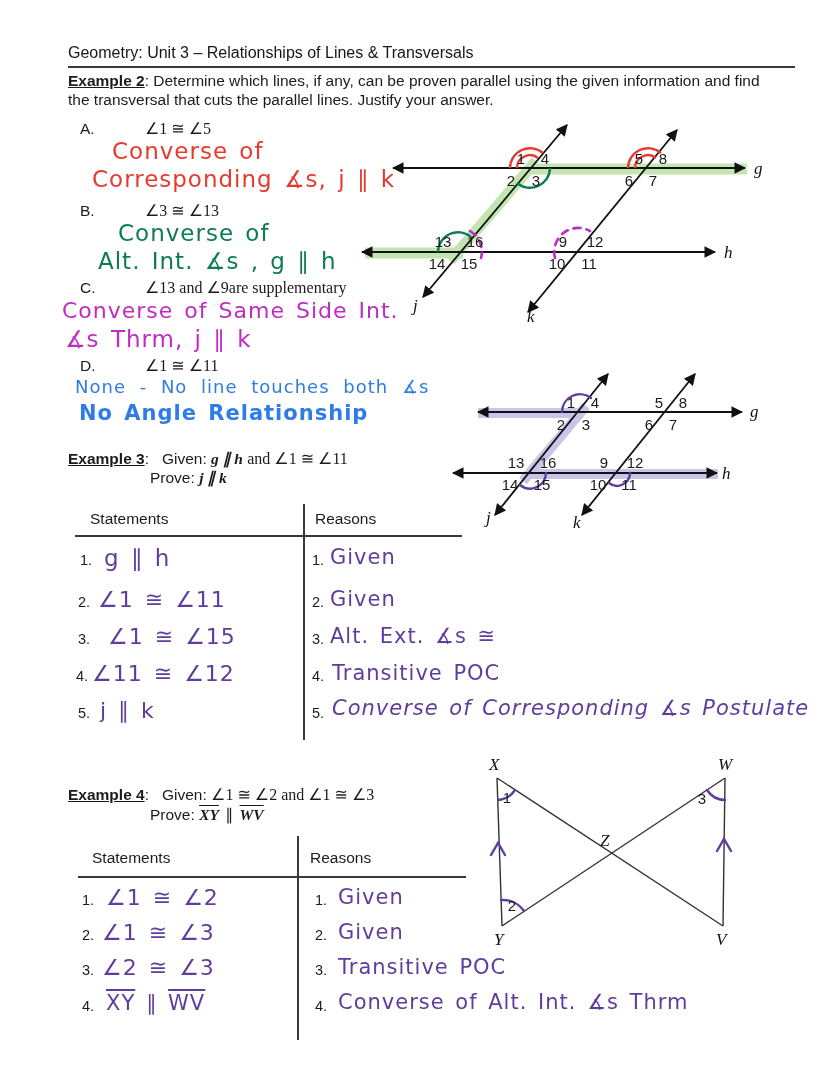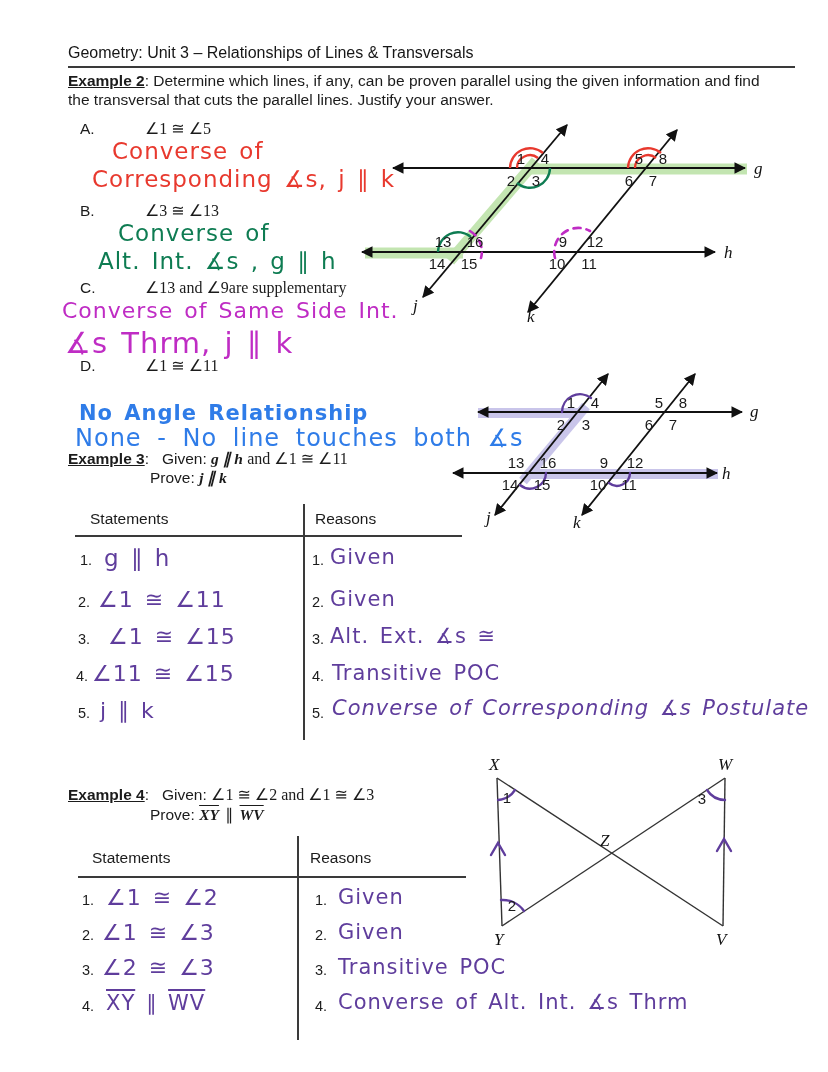--- a/index.html
+++ b/index.html
@@ -49,25 +49,25 @@
   <div class="abs hw hw-red" style="left:92px;top:166px;font-size:23px;">Corresponding ∡s, j ∥ k</div>
 
   <div class="abs p" style="left:80px;top:202px;">B.</div>
   <div class="abs serif" style="left:145px;top:201px;">∠3 ≅ ∠13</div>
   <div class="abs hw hw-green" style="left:118px;top:220px;font-size:23px;">Converse of</div>
   <div class="abs hw hw-green" style="left:98px;top:248px;font-size:23px;">Alt. Int. ∡s ,  g ∥ h</div>
 
   <div class="abs p" style="left:80px;top:279px;">C.</div>
   <div class="abs serif" style="left:145px;top:278px;">∠13 and ∠9are supplementary</div>
   <div class="abs hw hw-mag" style="left:62px;top:298px;font-size:22px;">Converse of Same Side Int.</div>
-  <div class="abs hw hw-mag" style="left:65px;top:326px;font-size:29px;">∡s Thrm, j ∥ k</div>
+  <div class="abs hw hw-mag" style="left:65px;top:326px;font-size:23px;">∡s Thrm, j ∥ k</div>
 
   <div class="abs p" style="left:80px;top:357px;">D.</div>
   <div class="abs serif" style="left:145px;top:356px;">∠1 ≅ ∠11</div>
-  <div class="abs hw hw-blue" style="left:75px;top:376px;font-size:24px;word-spacing:7px;margin-top:48px;">None - No line touches both ∡s</div>
+  <div class="abs hw hw-blue" style="left:75px;top:376px;font-size:18px;word-spacing:7px;">None - No line touches both ∡s</div>
   <div class="abs hw hw-blue" style="left:79px;top:401px;font-size:21px;font-weight:bold;">No Angle Relationship</div>
 
   <svg class="diag" style="left:345px;top:112px;" width="470" height="212" viewBox="0 0 470 212">
     <defs>
       <marker id="arrA" viewBox="0 0 10 10" refX="9" refY="5" markerWidth="6.5" markerHeight="6.5" orient="auto-start-reverse">
         <path d="M0 0 L10 5 L0 10 z" fill="#111"></path>
       </marker>
     </defs>
     <line x1="185" y1="57" x2="402" y2="57" stroke="#c3e5b1" stroke-width="11"></line>
     <line x1="191" y1="49" x2="105" y2="149" stroke="#c3e5b1" stroke-width="11"></line>
@@ -169,21 +169,21 @@
   <div class="abs hw hw-pur" style="left:98px;top:587px;font-size:22px;">∠1 ≅ ∠11</div>
   <div class="abs tnum" style="left:312px;top:594px;">2.</div>
   <div class="abs hw hw-pur" style="left:330px;top:587px;font-size:21px;">Given</div>
 
   <div class="abs tnum" style="left:78px;top:631px;">3.</div>
   <div class="abs hw hw-pur" style="left:108px;top:624px;font-size:22px;">∠1 ≅ ∠15</div>
   <div class="abs tnum" style="left:312px;top:631px;">3.</div>
   <div class="abs hw hw-pur" style="left:330px;top:624px;font-size:21px;">Alt. Ext. ∡s ≅</div>
 
   <div class="abs tnum" style="left:76px;top:668px;">4.</div>
-  <div class="abs hw hw-pur" style="left:92px;top:661px;font-size:22px;">∠11 ≅ ∠15</div>
+  <div class="abs hw hw-pur" style="left:92px;top:661px;font-size:22px;">∠11 ≅ ∠12</div>
   <div class="abs tnum" style="left:312px;top:668px;">4.</div>
   <div class="abs hw hw-pur" style="left:332px;top:661px;font-size:21px;">Transitive POC</div>
 
   <div class="abs tnum" style="left:78px;top:705px;">5.</div>
   <div class="abs hw hw-pur" style="left:100px;top:698px;font-size:22px;">j ∥ k</div>
   <div class="abs tnum" style="left:312px;top:705px;">5.</div>
   <div class="abs hw hw-pur" style="left:332px;top:696px;font-size:21px;font-style:italic;">Converse of Corresponding ∡s Postulate</div>
 
   <div class="abs p" style="left:68px;top:785px;text-align:right;">
     <span class="exlabel">Example 4</span><span>:</span>&nbsp;&nbsp;

